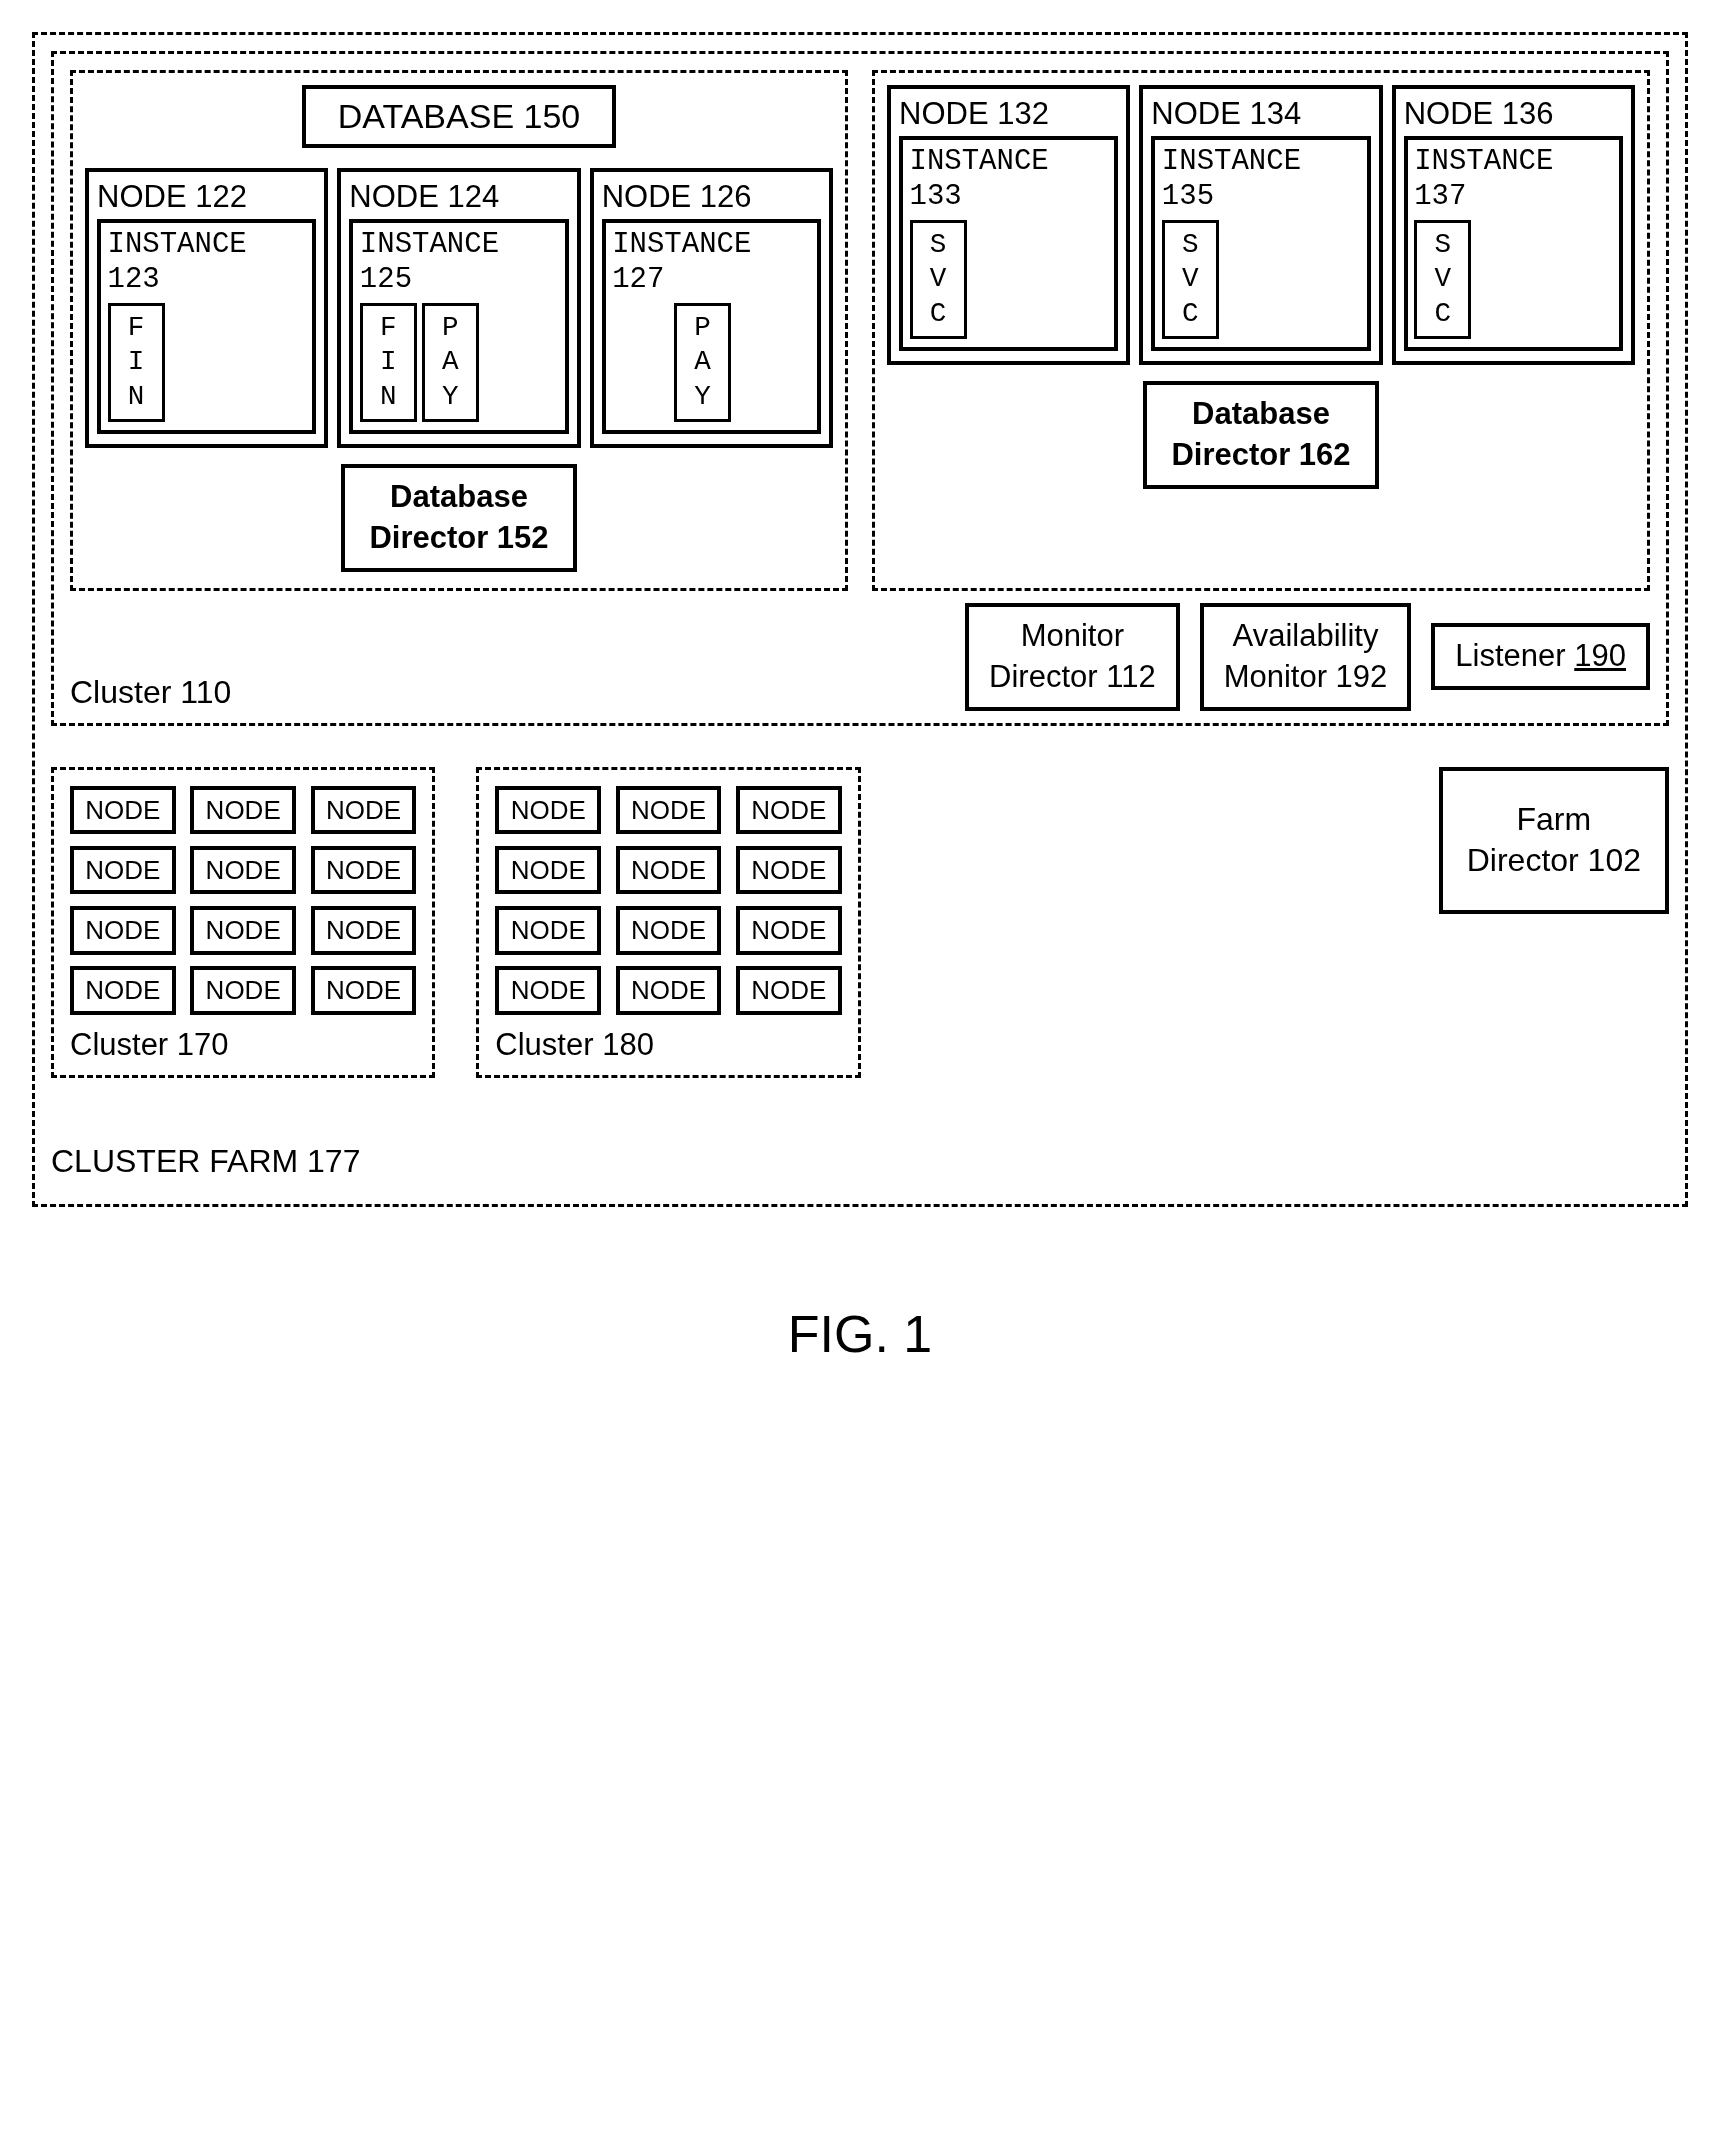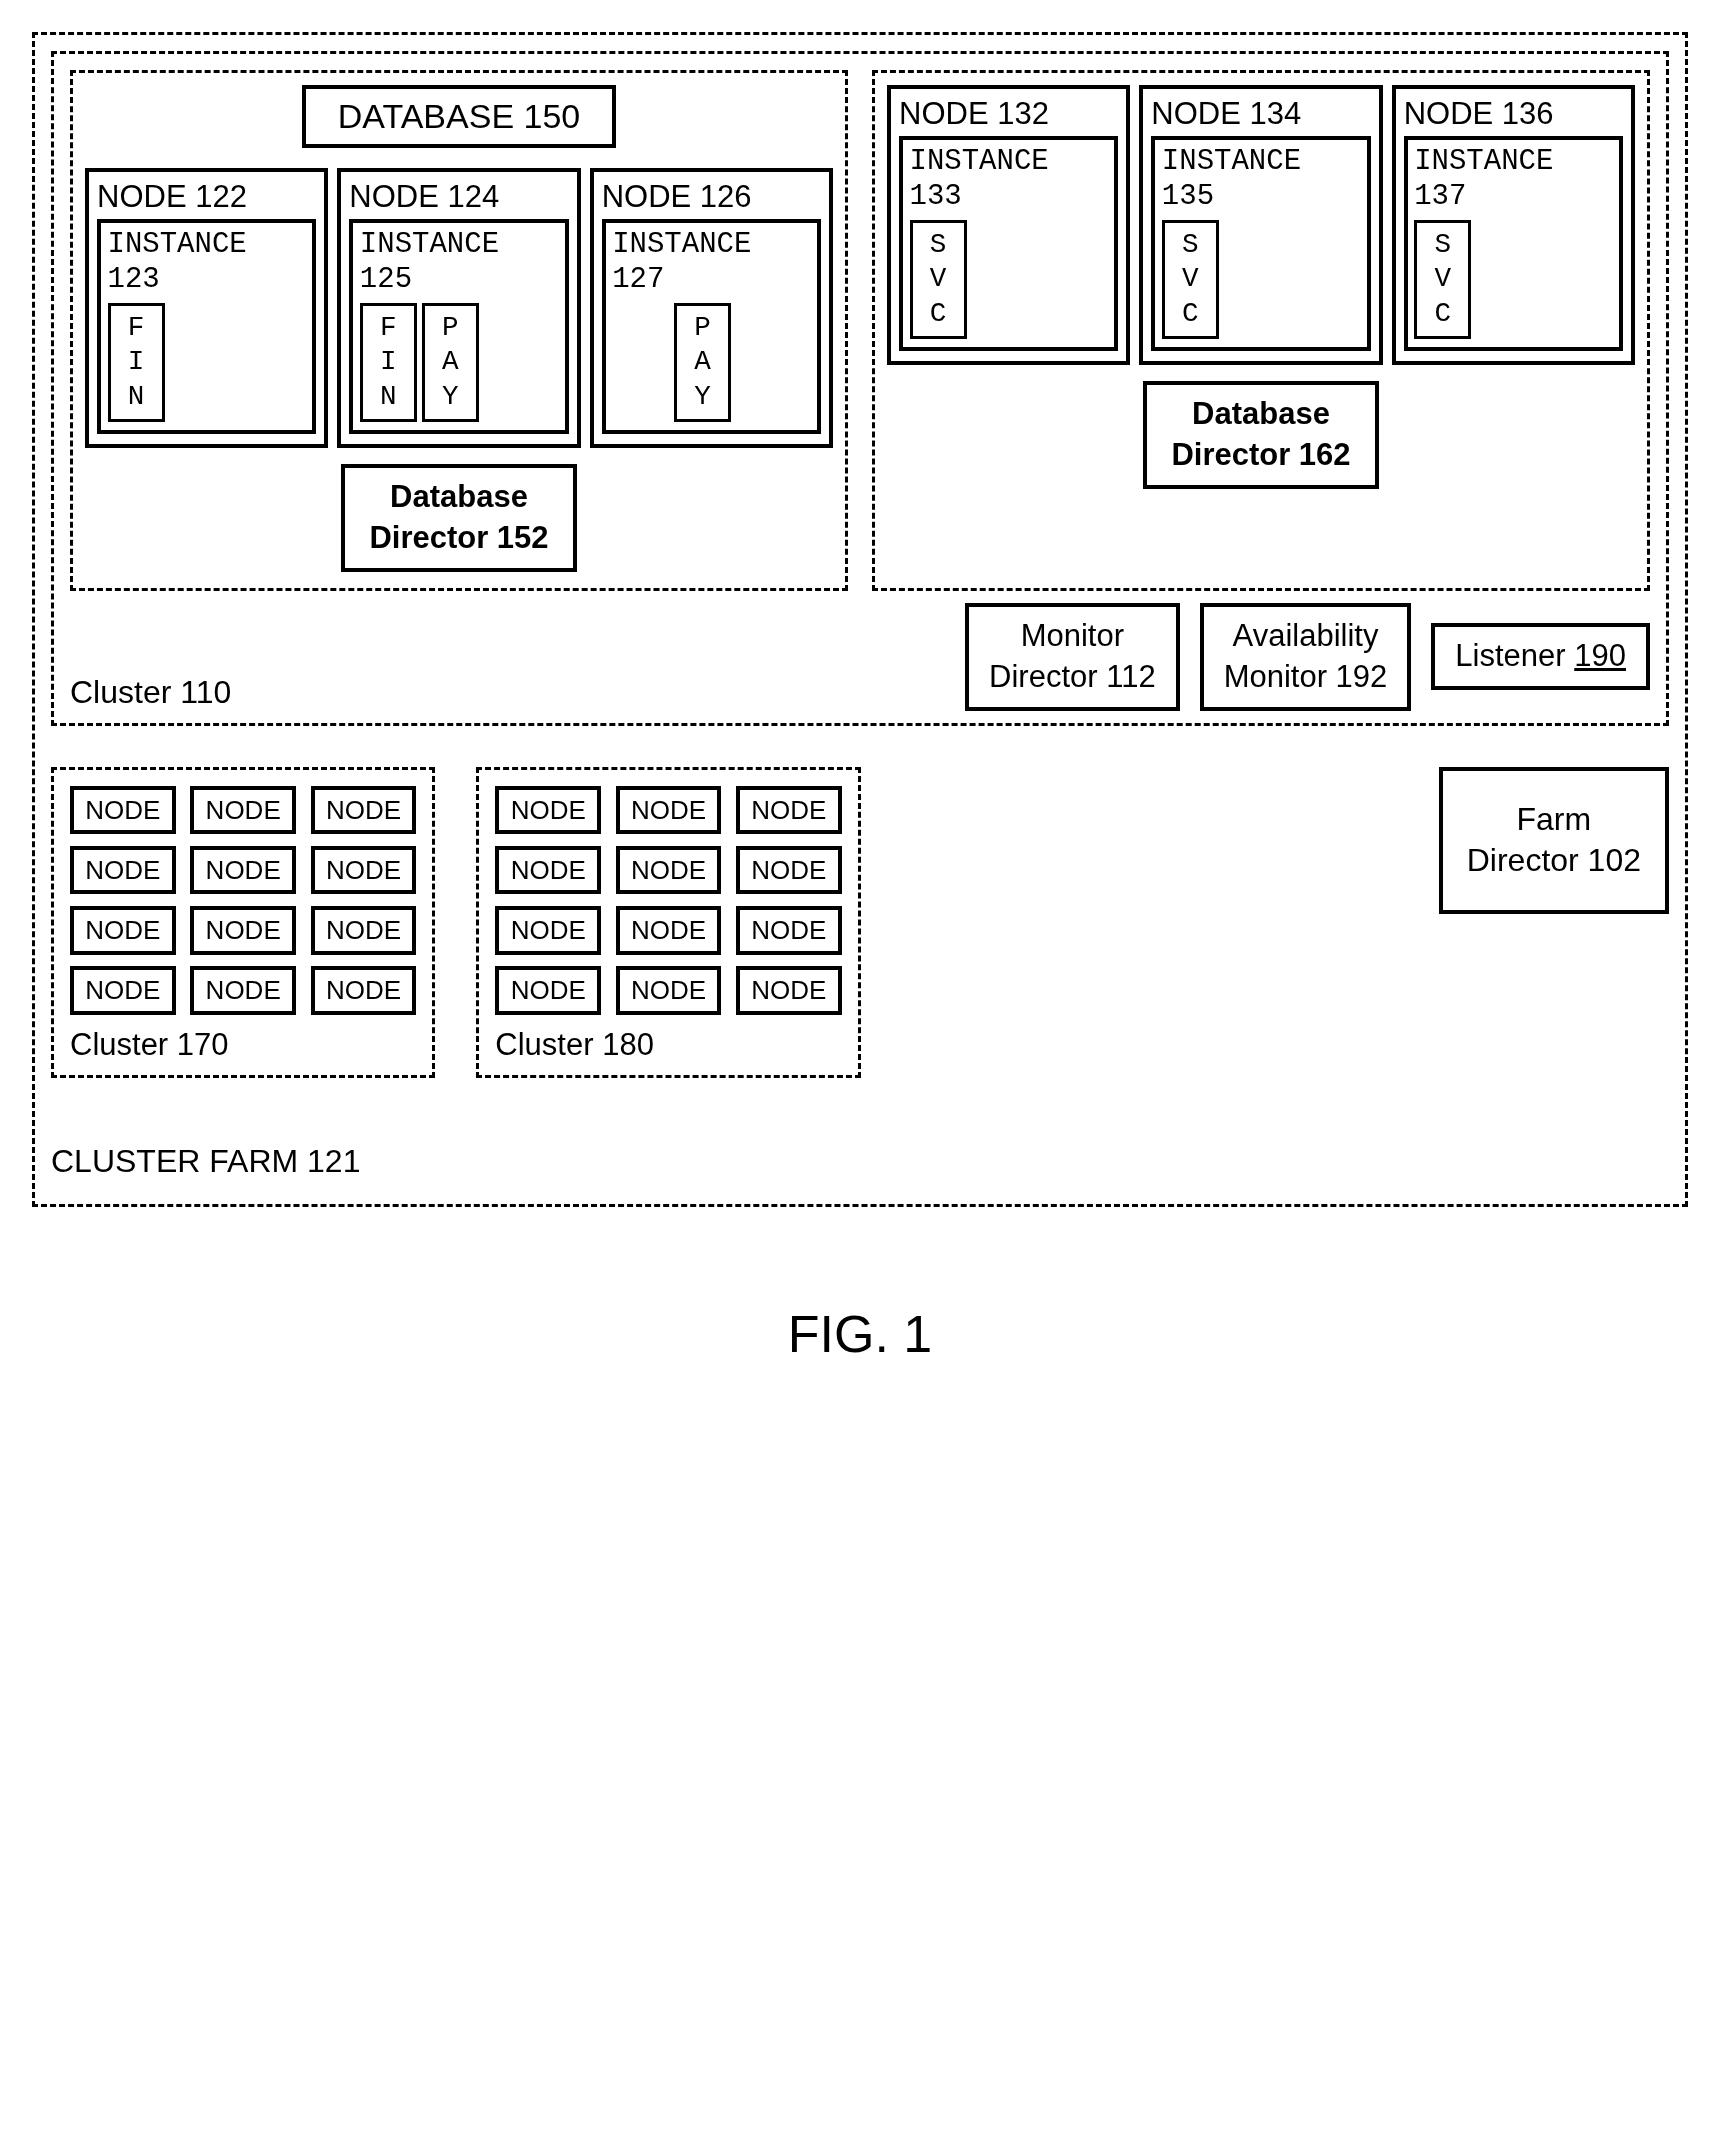--- a/index.html
+++ b/index.html
@@ -329,18 +329,18 @@
       <div class="mini-label">Cluster 180</div>
     </div>
 
     <div class="farm-director">
       <div>Farm</div>
       <div>Director 102</div>
     </div>
 
   </div>
 
-  <div class="farm-label">CLUSTER FARM 121</div>
+  <div class="farm-label">CLUSTER FARM 177</div>
 
 </div>
 
 <div class="fig-label">FIG. 1</div>
 
 
 </body></html>

